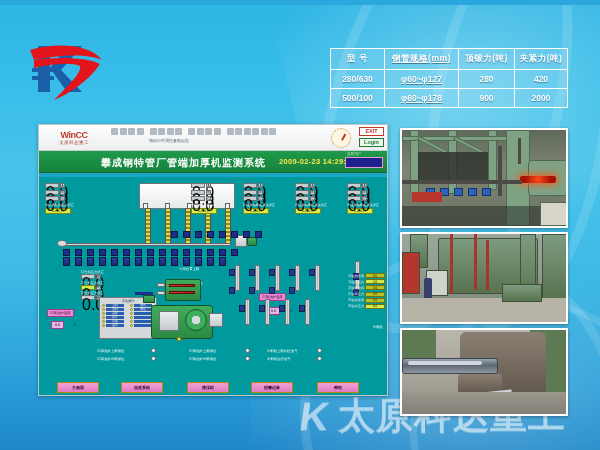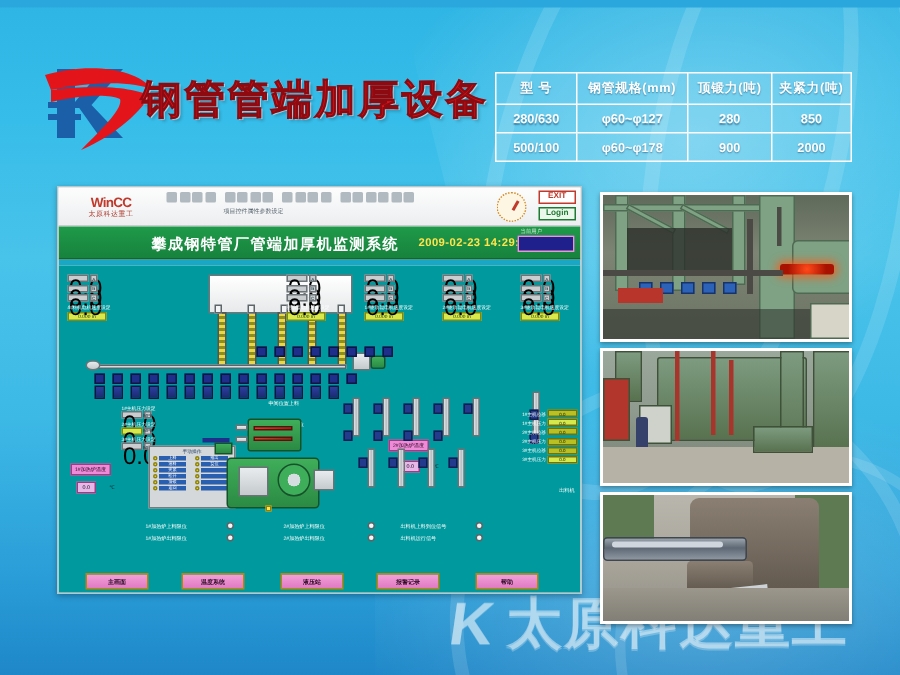--- a/index.html
+++ b/index.html
@@ -70,21 +70,21 @@
     border:1px solid #ffffff;
     color:#ffffff;
     font-size:8.5px; font-weight:bold;
     text-align:center;
     padding:4px 3px;
     white-space:nowrap;
     text-shadow:0 1px 1px rgba(0,40,80,.45);
   }
   #spec-table tr:first-child td{ font-size:8.5px; letter-spacing:.5px;}
   #spec-table td.c0{ width:54px;}
-  #spec-table td.c1{ width:74px;}
+  #spec-table td.c1{ width:74px;text-decoration:underline;}
   #spec-table td.c2{ width:56px;}
   #spec-table td.c3{ width:53px;}
 
   
   #hmi{
     position:absolute; left:38px; top:124px; width:350px; height:272px;
     background:#ffffff; border:1px solid #b9c7cd;
     box-shadow:0 1px 4px rgba(0,0,0,.3);
     overflow:hidden;
   }
@@ -276,36 +276,35 @@
 
 <div id="header">
   <svg id="logo-mark" viewBox="0 0 76 62">
     <path d="M10 8 L22 8 L22 54 L10 54 Z" fill="#1b5fa8"></path>
     <path d="M22 30 L40 8 L54 8 L33 32 L54 54 L39 54 Z" fill="#1b5fa8"></path>
     <path d="M2 12 C28 4, 62 6, 74 22 C62 16, 34 16, 6 22 Z" fill="#e4141b"></path>
     <path d="M6 22 C34 18, 62 20, 72 26 C60 44, 40 56, 26 62 C42 46, 54 34, 52 28 C44 24, 22 26, 6 30 Z" fill="#e4141b"></path>
     <path d="M4 30 L26 30 L26 34 L4 34 Z" fill="#1b5fa8"></path>
     <path d="M4 38 L26 38 L26 42 L4 42 Z" fill="#1b5fa8"></path>
   </svg>
-  <div id="title-text">钢管管端加厚设备</div>
 </div>
 
 <table id="spec-table">
   <tbody>
       <tr>
     <td class="c0">型  号</td>
     <td class="c1">钢管规格(mm)</td>
     <td class="c2">顶锻力(吨)</td>
     <td class="c3">夹紧力(吨)</td>
   </tr>
   <tr>
     <td class="c0">280/630</td>
     <td class="c1">φ60~φ127</td>
     <td class="c2">280</td>
-    <td class="c3">850</td>
+    <td class="c3">420</td>
   </tr>
   <tr>
     <td class="c0">500/100</td>
     <td class="c1">φ60~φ178</td>
     <td class="c2">900</td>
     <td class="c3">2000</td>
   </tr>
 </tbody>
   </table>
 

